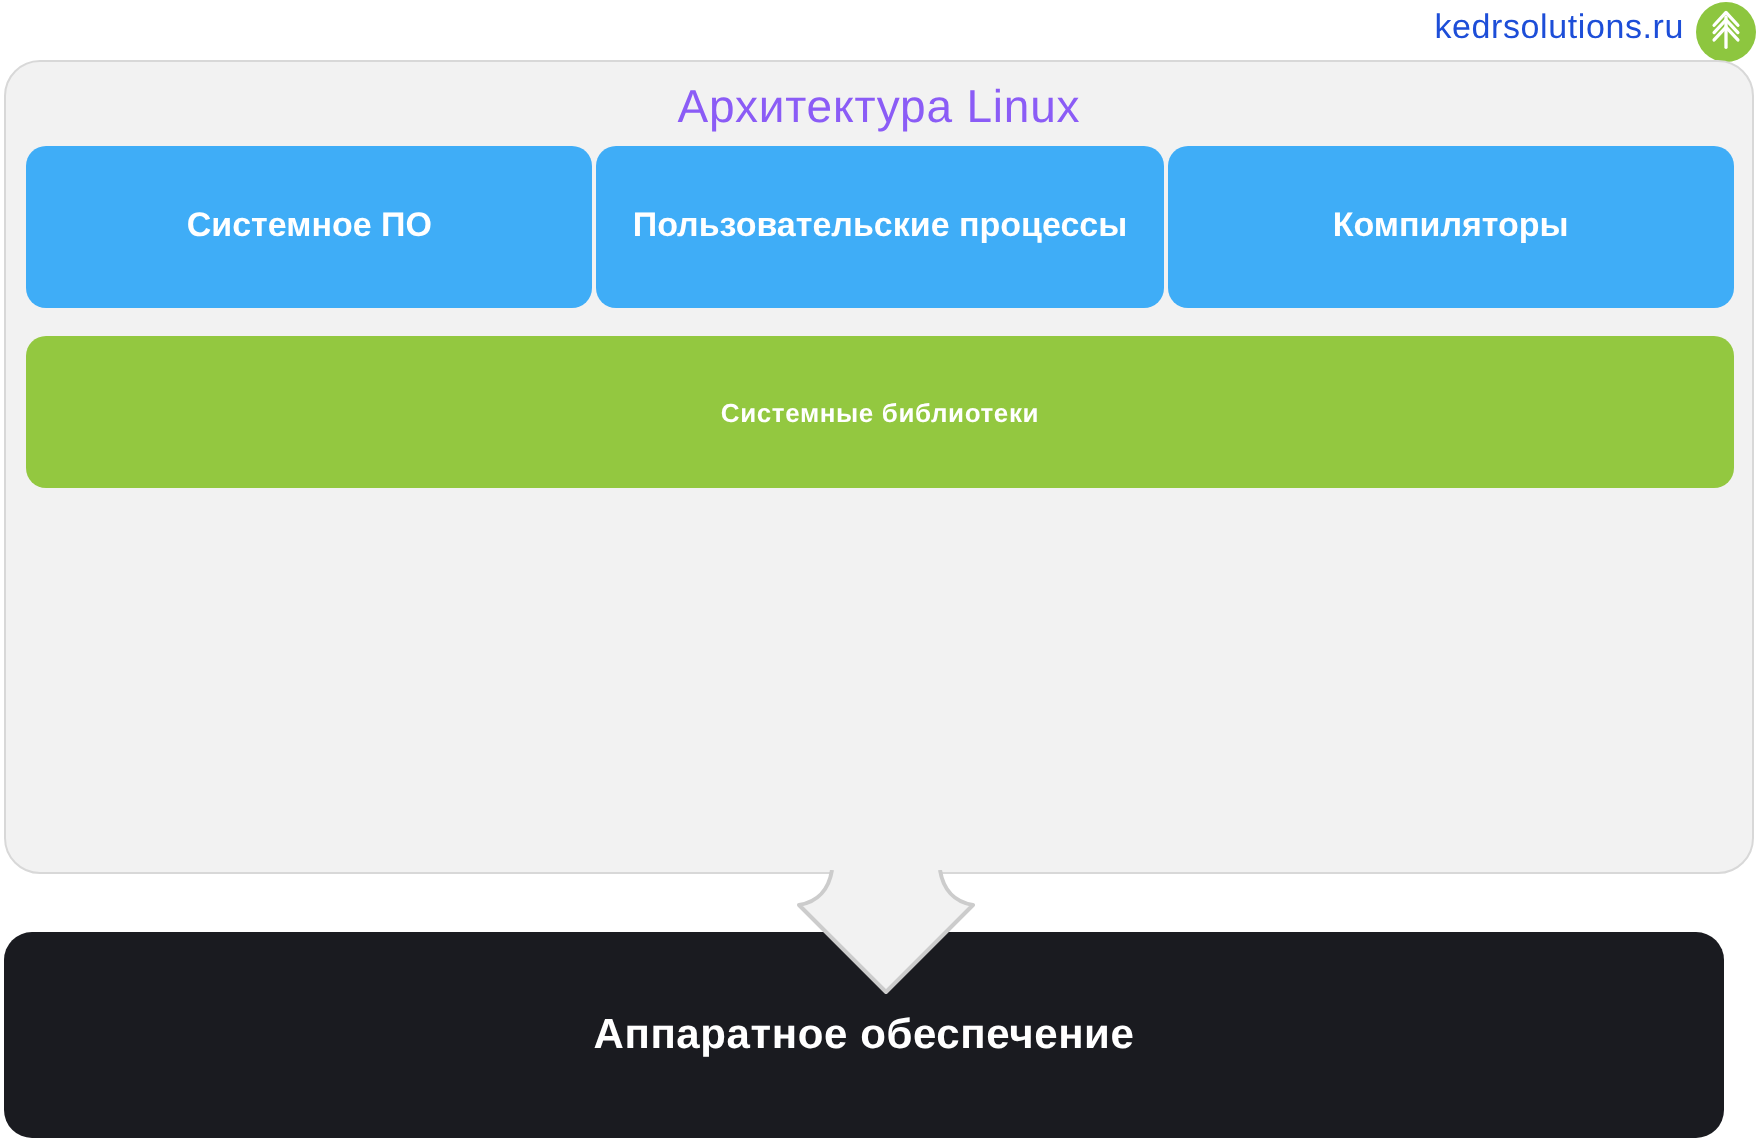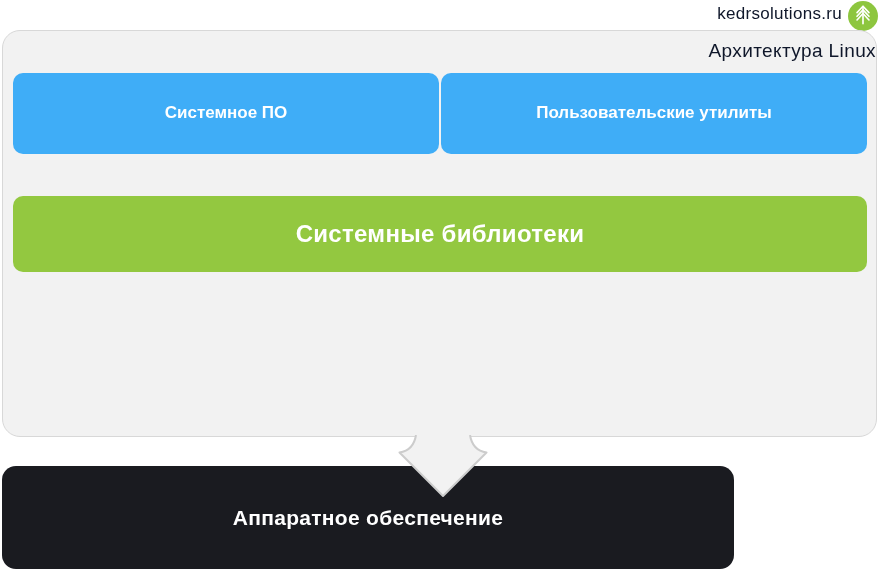--- a/index.html
+++ b/index.html
@@ -10,21 +10,21 @@
     font-family: "Liberation Sans", sans-serif;
     overflow: hidden;
   }
 
   
   .brand-text {
     position: absolute;
     top: 4px; right: 38px;
     font-size: 17px;
     font-weight: 300;
-    color: #0f172a;
+    color: #1d4ed8;
     letter-spacing: 0.3px;
     text-align: center;
   }
   .brand-logo {
     position: absolute;
     top: 1px; right: 2px;
     width: 30px; height: 30px;
     border-radius: 50%;
     background: #8dc63f;
     display: flex; align-items: center; justify-content: center;
@@ -36,24 +36,24 @@
     left: 2px; top: 30px;
     width: 875px; height: 407px;
     box-sizing: border-box;
     background: #f2f2f2;
     border: 1px solid #d8d8d8;
     border-radius: 18px;
   }
   .card-title {
     position: absolute;
     left: 0; right: 0; top: 9px;
-    text-align: right;
-    font-size: 19px;
+    text-align: center;
+    font-size: 23px;
     font-weight: 300;
-    color: #0f172a;
+    color: #8b5cf6;
     letter-spacing: 0.4px;
   }
 
   .top-row {
     position: absolute;
     left: 10px; right: 9px; top: 42px;
     display: flex;
     gap: 2px;
     justify-content: flex-end;
   }
@@ -73,42 +73,41 @@
   }
 
   .layer {
     position: absolute;
     left: 10px; right: 9px;
     height: 76px;
     background: #93c840;
     border-radius: 10px;
     color: #ffffff;
     font-weight: bold;
-    font-size: 24px;
+    font-size: 13px;
     letter-spacing: 0.3px;
     display: flex; align-items: center; justify-content: center;
     text-align: center;
-    margin-top: 28px;
   }
   .layer-1 { top: 137px; }
   .layer-2 { top: 226px; }
   .layer-3 { top: 315px; }
 
   
   .connector-arrow {
     position: absolute;
     left: 396px; top: 435px;
     z-index: 5;
   }
 
   
   .hardware-bar {
     position: absolute;
     left: 2px; top: 466px;
-    width: 732px; height: 103px;
+    width: 860px; height: 103px;
     box-sizing: border-box;
     background: #1a1b20;
     border-radius: 14px;
     color: #ffffff;
     font-weight: bold;
     font-size: 21px;
     letter-spacing: 0.3px;
     display: flex; align-items: center; justify-content: center;
     text-align: left;
   }
@@ -128,21 +127,22 @@
       </g>
     </svg>
   </span>
 </div>
 
 <div class="card">
   <div class="card-title">Архитектура Linux</div>
 
   <div class="top-row">
     <div class="blue-box">Системное ПО</div>
-    <div class="blue-box">Пользовательские утилиты</div>
+    <div class="blue-box">Пользовательские процессы</div>
+    <div class="blue-box">Компиляторы</div>
   </div>
 
   <div class="layer layer-1">Системные библиотеки</div>
 </div>
 
 <div class="hardware-bar">Аппаратное обеспечение</div>
 
 <div class="connector-arrow">
   <svg width="94" height="64" viewBox="0 0 94 64">
     <path d="M 20 0 C 18.5 9.5, 13 16, 3.5 17.5 L 47 61 L 90.5 17.5 C 81 16, 75.5 9.5, 74 0" fill="#f2f2f2" stroke="#cccccc" stroke-width="2" stroke-linejoin="round"></path>

